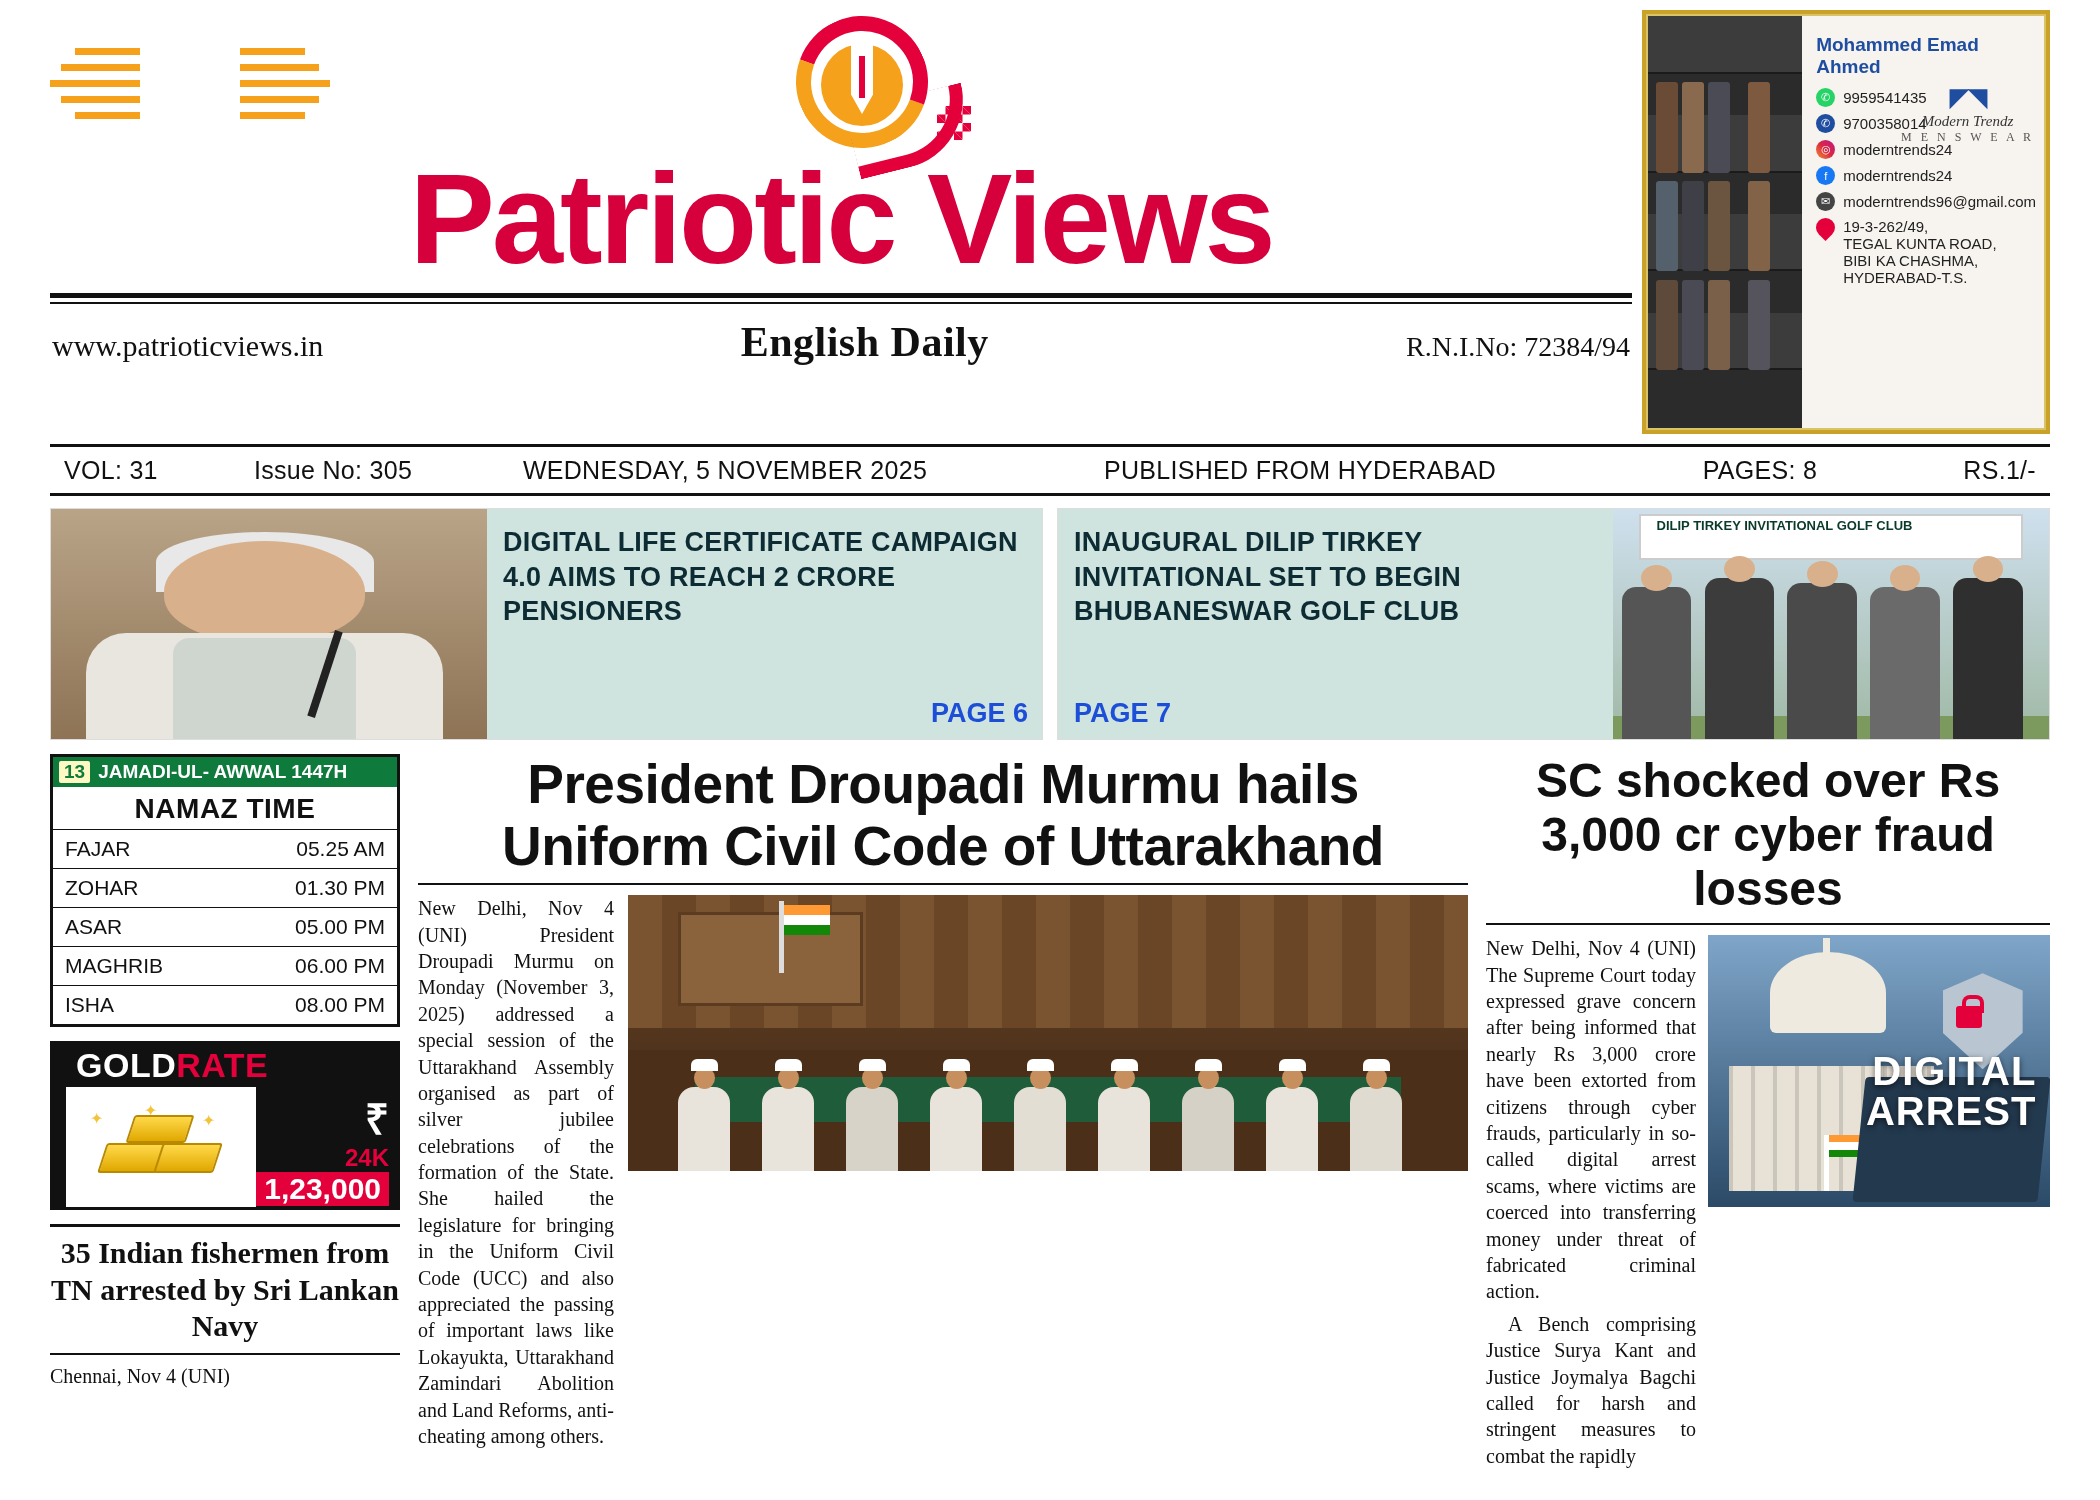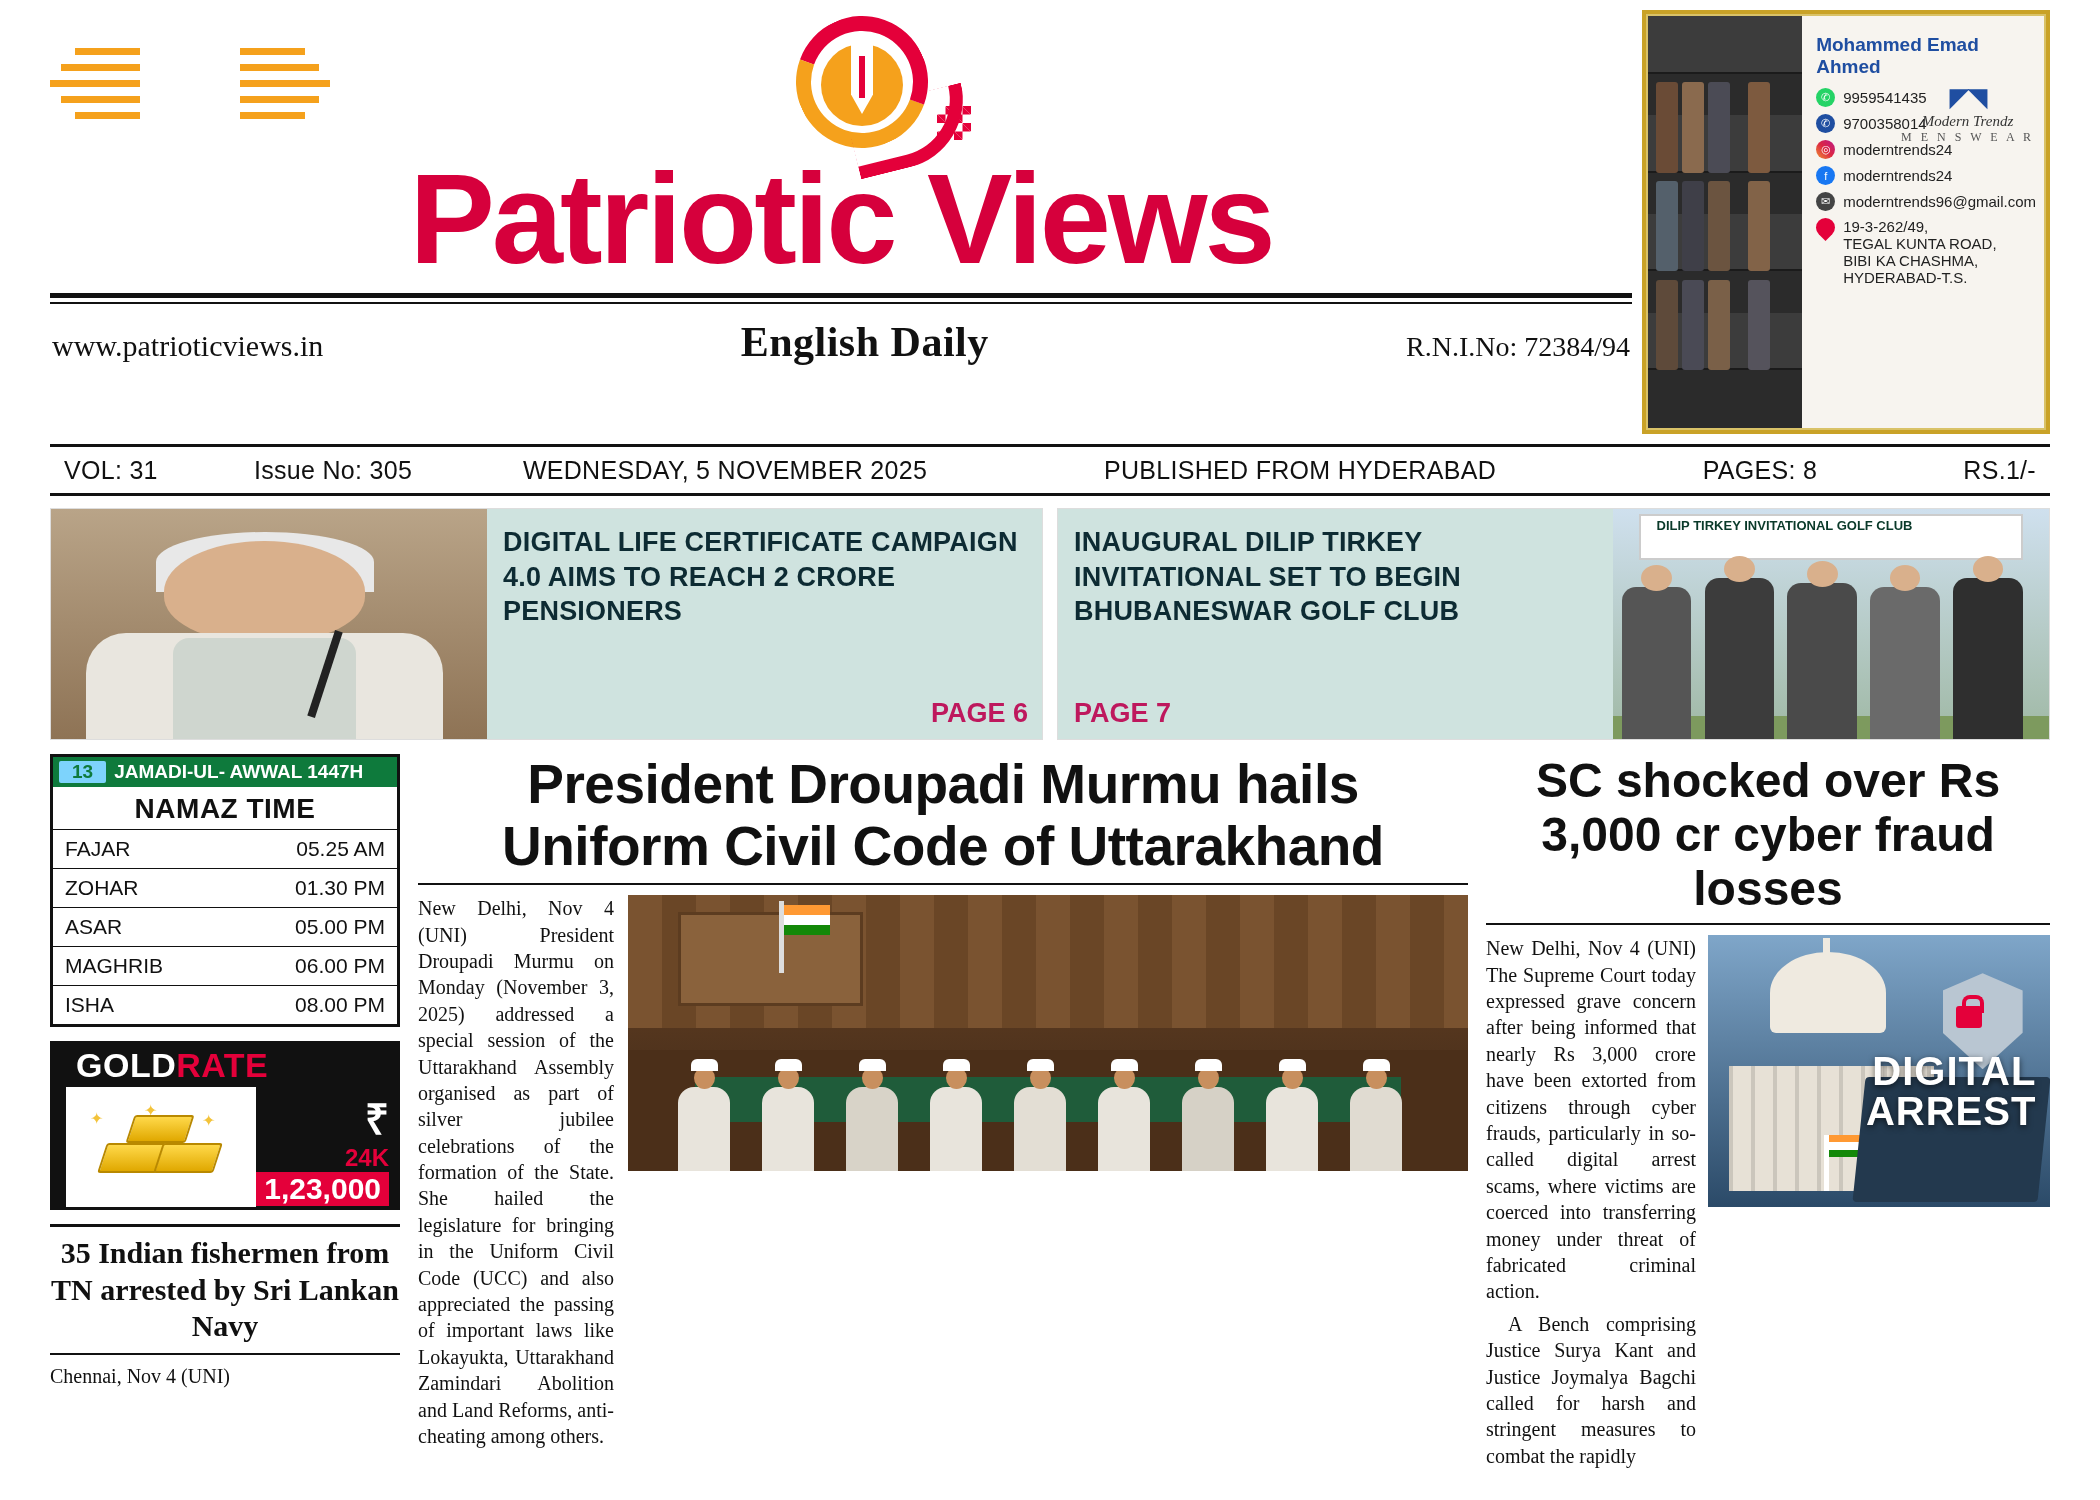--- a/index.html
+++ b/index.html
@@ -105,21 +105,21 @@
   .ib-pages { width: 240px; text-align:center; }
   .ib-rs { width: 170px; text-align:right; }
 
   
   .teasers { display:flex; gap: 14px; margin-top: 12px; height: 232px; }
   .teaser { flex:1; display:flex; border:1px solid #ddd; background:#cfe3df; }
   .teaser.rev { flex-direction: row-reverse; }
   .t-photo { width: 44%; position:relative; overflow:hidden; }
   .t-text { flex:1; padding: 16px 14px 10px 16px; display:flex; flex-direction:column; justify-content:space-between; background:#cfe3df; }
   .t-head { font-family:Liberation Sans, sans-serif; font-weight:bold; font-size: 27px; line-height:1.28; color:#0d2b33; letter-spacing:0.2px; }
-  .t-page { align-self:flex-end; font-family:"Liberation Sans", sans-serif; font-weight:bold; font-size: 27px; color:#be185d; }
+  .t-page { align-self:flex-end; font-family:"Liberation Sans", sans-serif; font-weight:bold; font-size: 27px; color:#1d4ed8; }
 
   
   .ph1 { background:linear-gradient(#c9b69a,#9d8468); }
   .ph1 .board { position:absolute; inset:0; background:linear-gradient(180deg,#b9a488 0%, #8e7355 100%); }
   .ph1 .head { position:absolute; left:26%; top:14%; width:46%; height:44%; border-radius:50% 50% 45% 45%; background:#d9b08c; }
   .ph1 .hair { position:absolute; left:24%; top:10%; width:50%; height:26%; border-radius:50% 50% 0 0; background:#e8e8e8; }
   .ph1 .body { position:absolute; left:8%; top:54%; width:82%; height:46%; border-radius:40px 40px 0 0; background:#e9e6df; }
   .ph1 .vest { position:absolute; left:28%; top:56%; width:42%; height:44%; background:#cfd6cf; border-radius:16px 16px 0 0; }
   .ph1 .mic { position:absolute; left:62%; top:52%; width:8px; height:90px; background:#222; transform:rotate(18deg); }
 
@@ -142,21 +142,21 @@
 
   
   .content { display:flex; gap: 18px; margin-top: 14px; }
   .col-left { width: 350px; }
   .col-mid  { width: 1050px; }
   .col-right{ flex:1; }
 
   
   .namaz { border:3px solid #111; }
   .namaz-date { background:#0e7a3c; color:#fff; font-family:"Liberation Sans", sans-serif; font-weight:bold; font-size:19px; padding: 4px 6px; display:flex; gap:8px; align-items:center; }
-  .namaz-date .d { background:#7dd3fc; color:#0e7a3c; padding:0 13px; border-radius:2px; }
+  .namaz-date .d { background:#fef9c3; color:#0e7a3c; padding:0 5px; border-radius:2px; }
   .namaz-title { text-align:center; font-family:"Liberation Sans", sans-serif; font-weight:bold; font-size:28px; padding: 6px 0 4px; letter-spacing:0.5px; }
   .namaz table { width:100%; border-collapse:collapse; font-family:"Liberation Sans", sans-serif; font-size:21px; }
   .namaz td { padding: 7px 12px; border-top:1px solid #111; }
   .namaz td.val { text-align:right; }
 
   
   .gold { margin-top: 14px; border:3px solid #111; background:#111;padding-left:13px; }
   .gold-head { background:#111; color:#fff; font-family:"Liberation Sans", sans-serif; font-weight:bold; font-size:34px; padding: 2px 10px; letter-spacing:0.5px; }
   .gold-head .rate { color:#e4003a; }
   .gold-body { display:flex; background:#fff; height:120px; }

